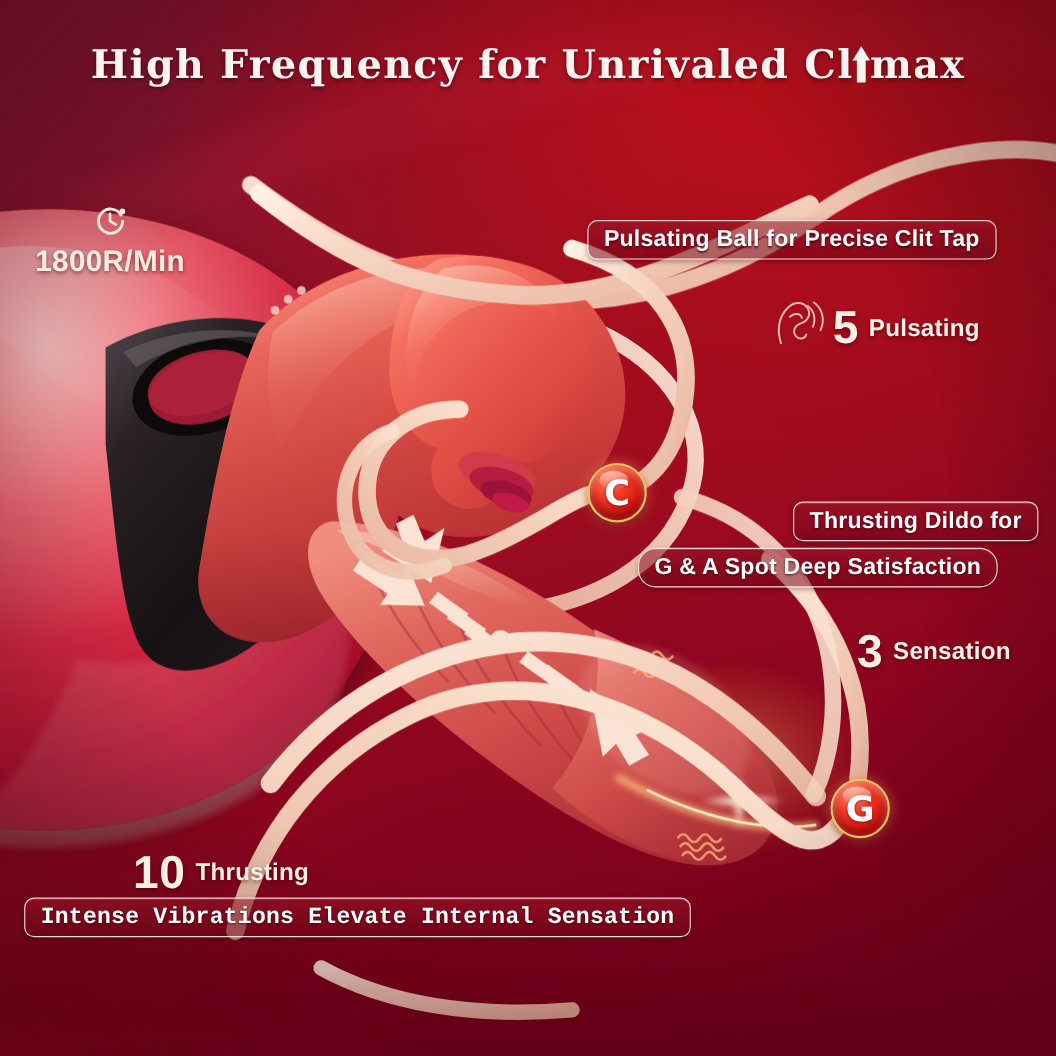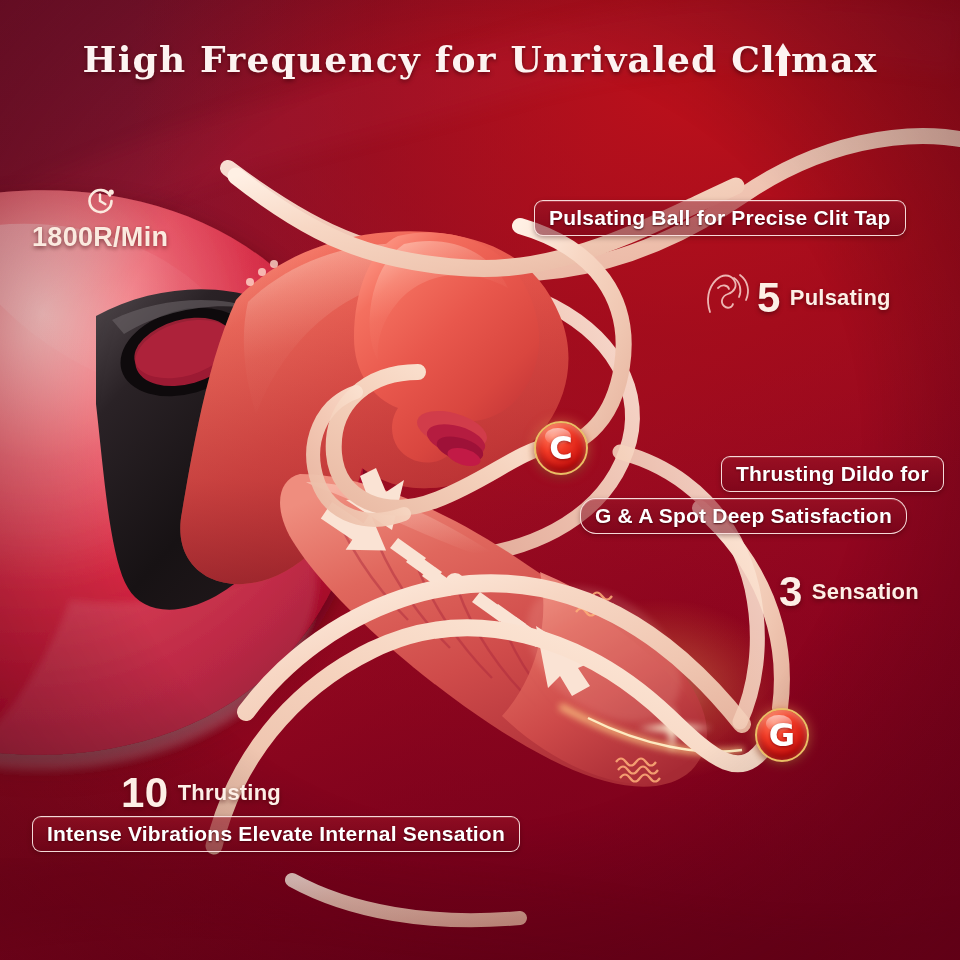--- a/index.html
+++ b/index.html
@@ -469,21 +469,21 @@
   <div class="stat" style="left:779px; top:571px;">
     <span class="num">3</span>
     <span class="word">Sensation</span>
   </div>
 
   <div class="stat" style="left:85px; top:772px;margin-left:36px;">
     <span class="num">10</span>
     <span class="word">Thrusting</span>
   </div>
 
-  <div class="pill" style="left:32px; top:816px;">
+  <div class="pill" style="left:22px; top:816px;font-family:Liberation Mono, monospace;">
     <span>Intense Vibrations Elevate Internal Sensation</span>
   </div>
 
   <div class="badge" style="left:534px; top:421px;">
     <span class="letter">C</span>
   </div>
   <div class="badge" style="left:755px; top:708px;">
     <span class="letter">G</span>
   </div>
 

